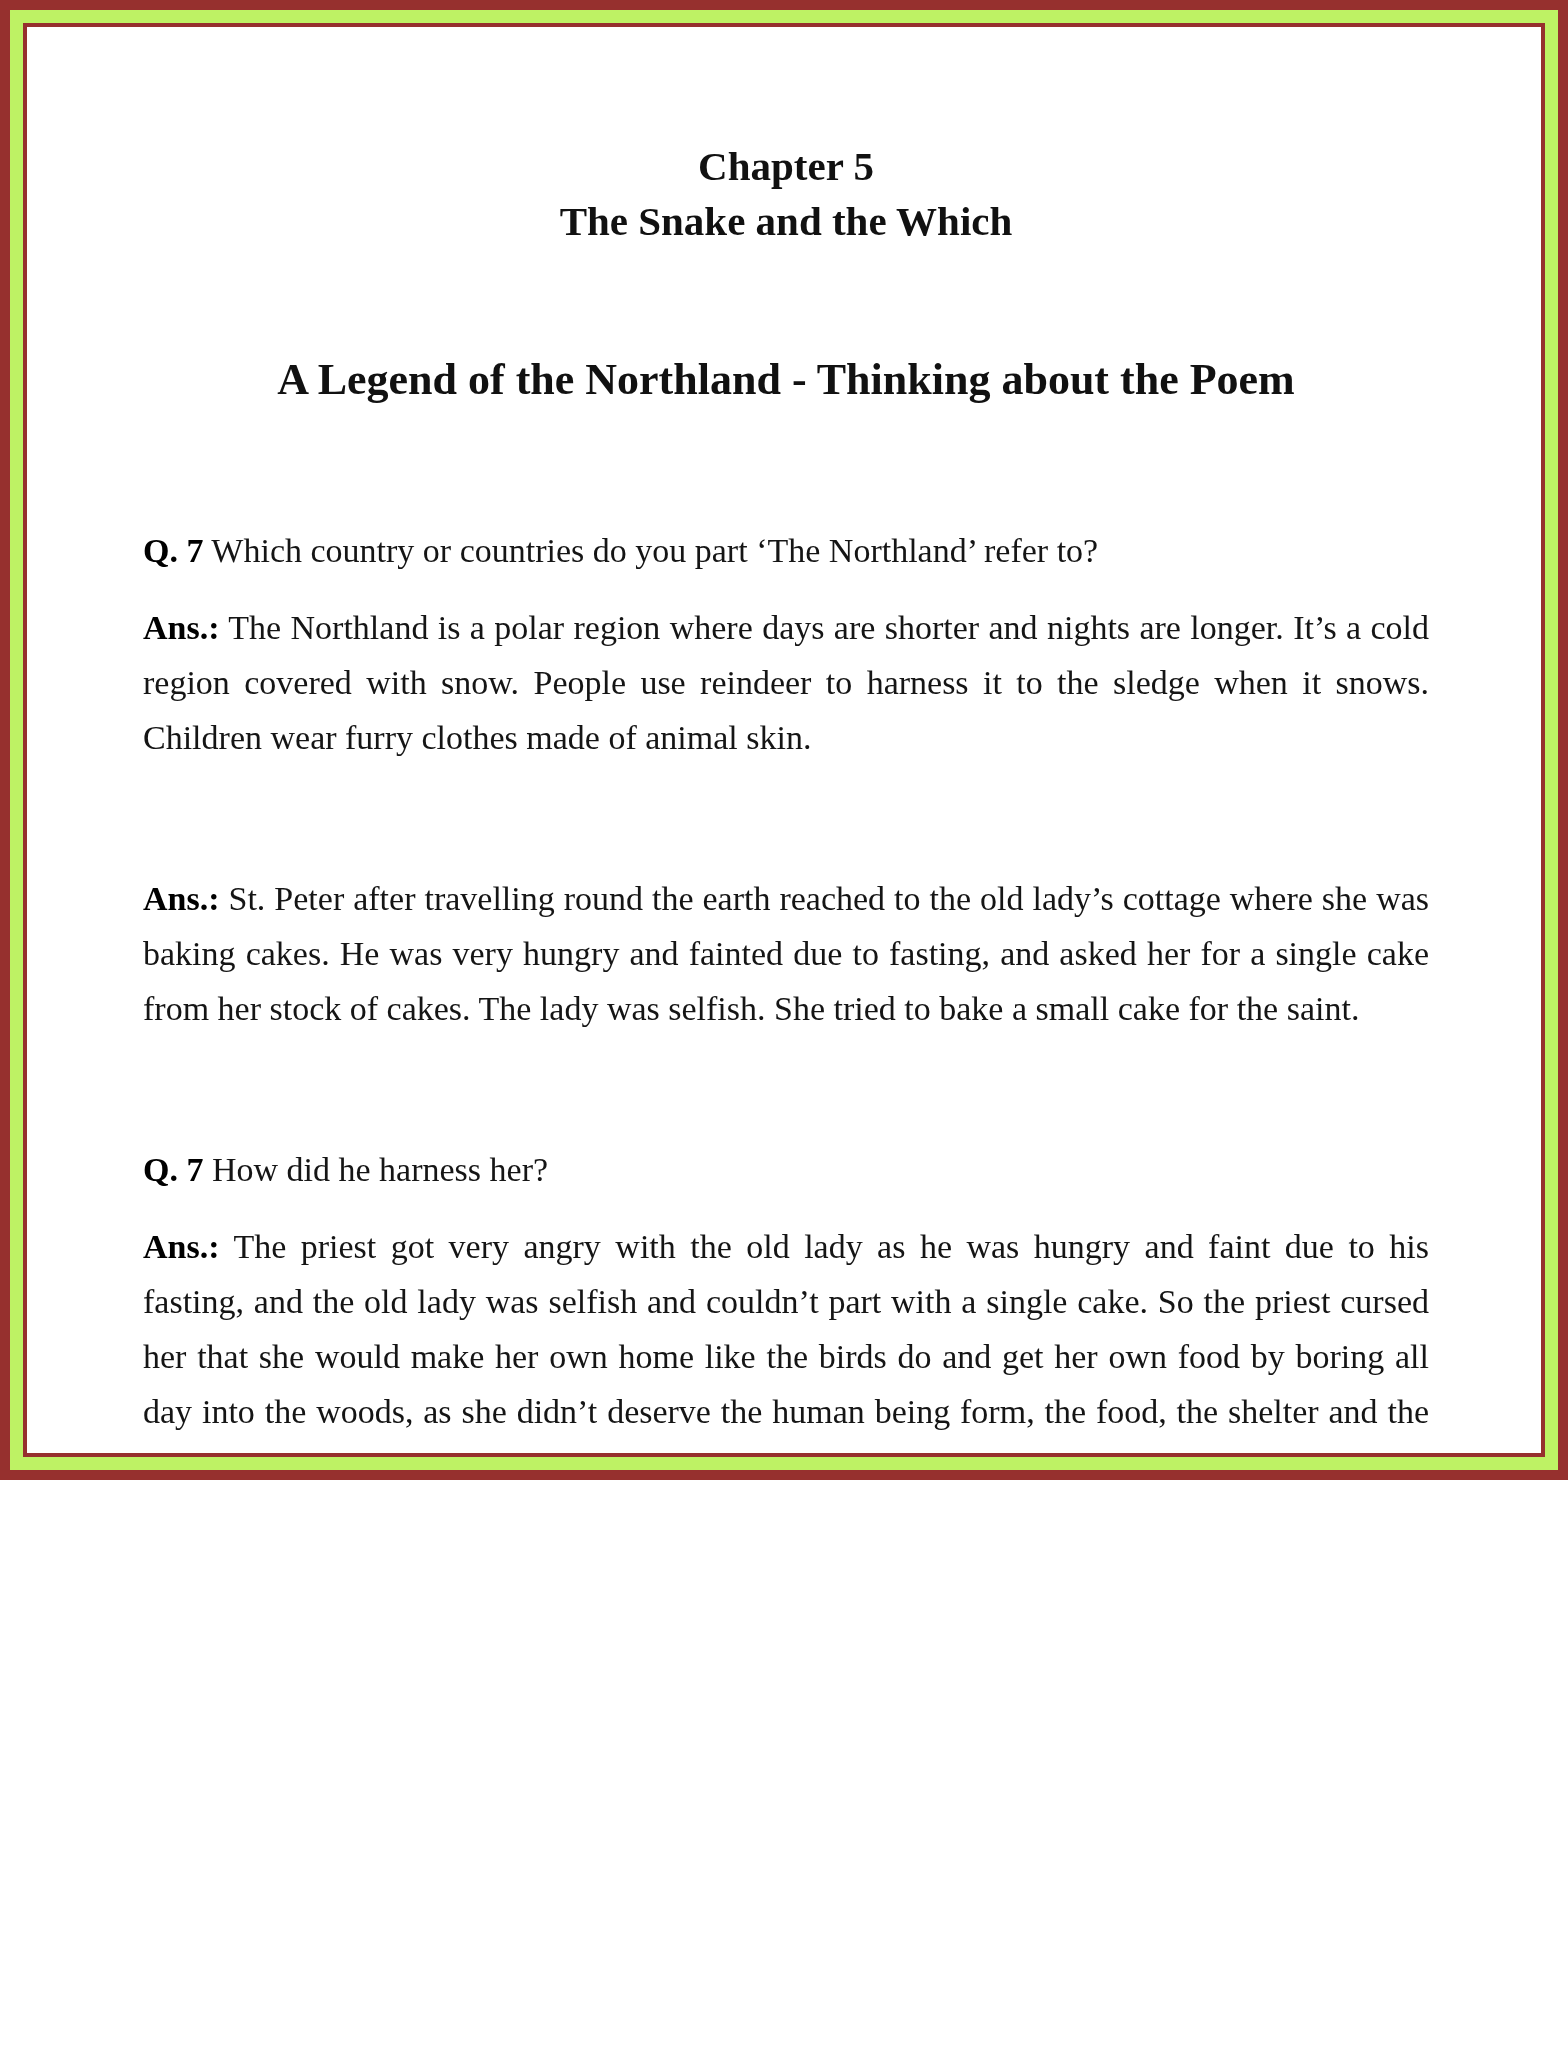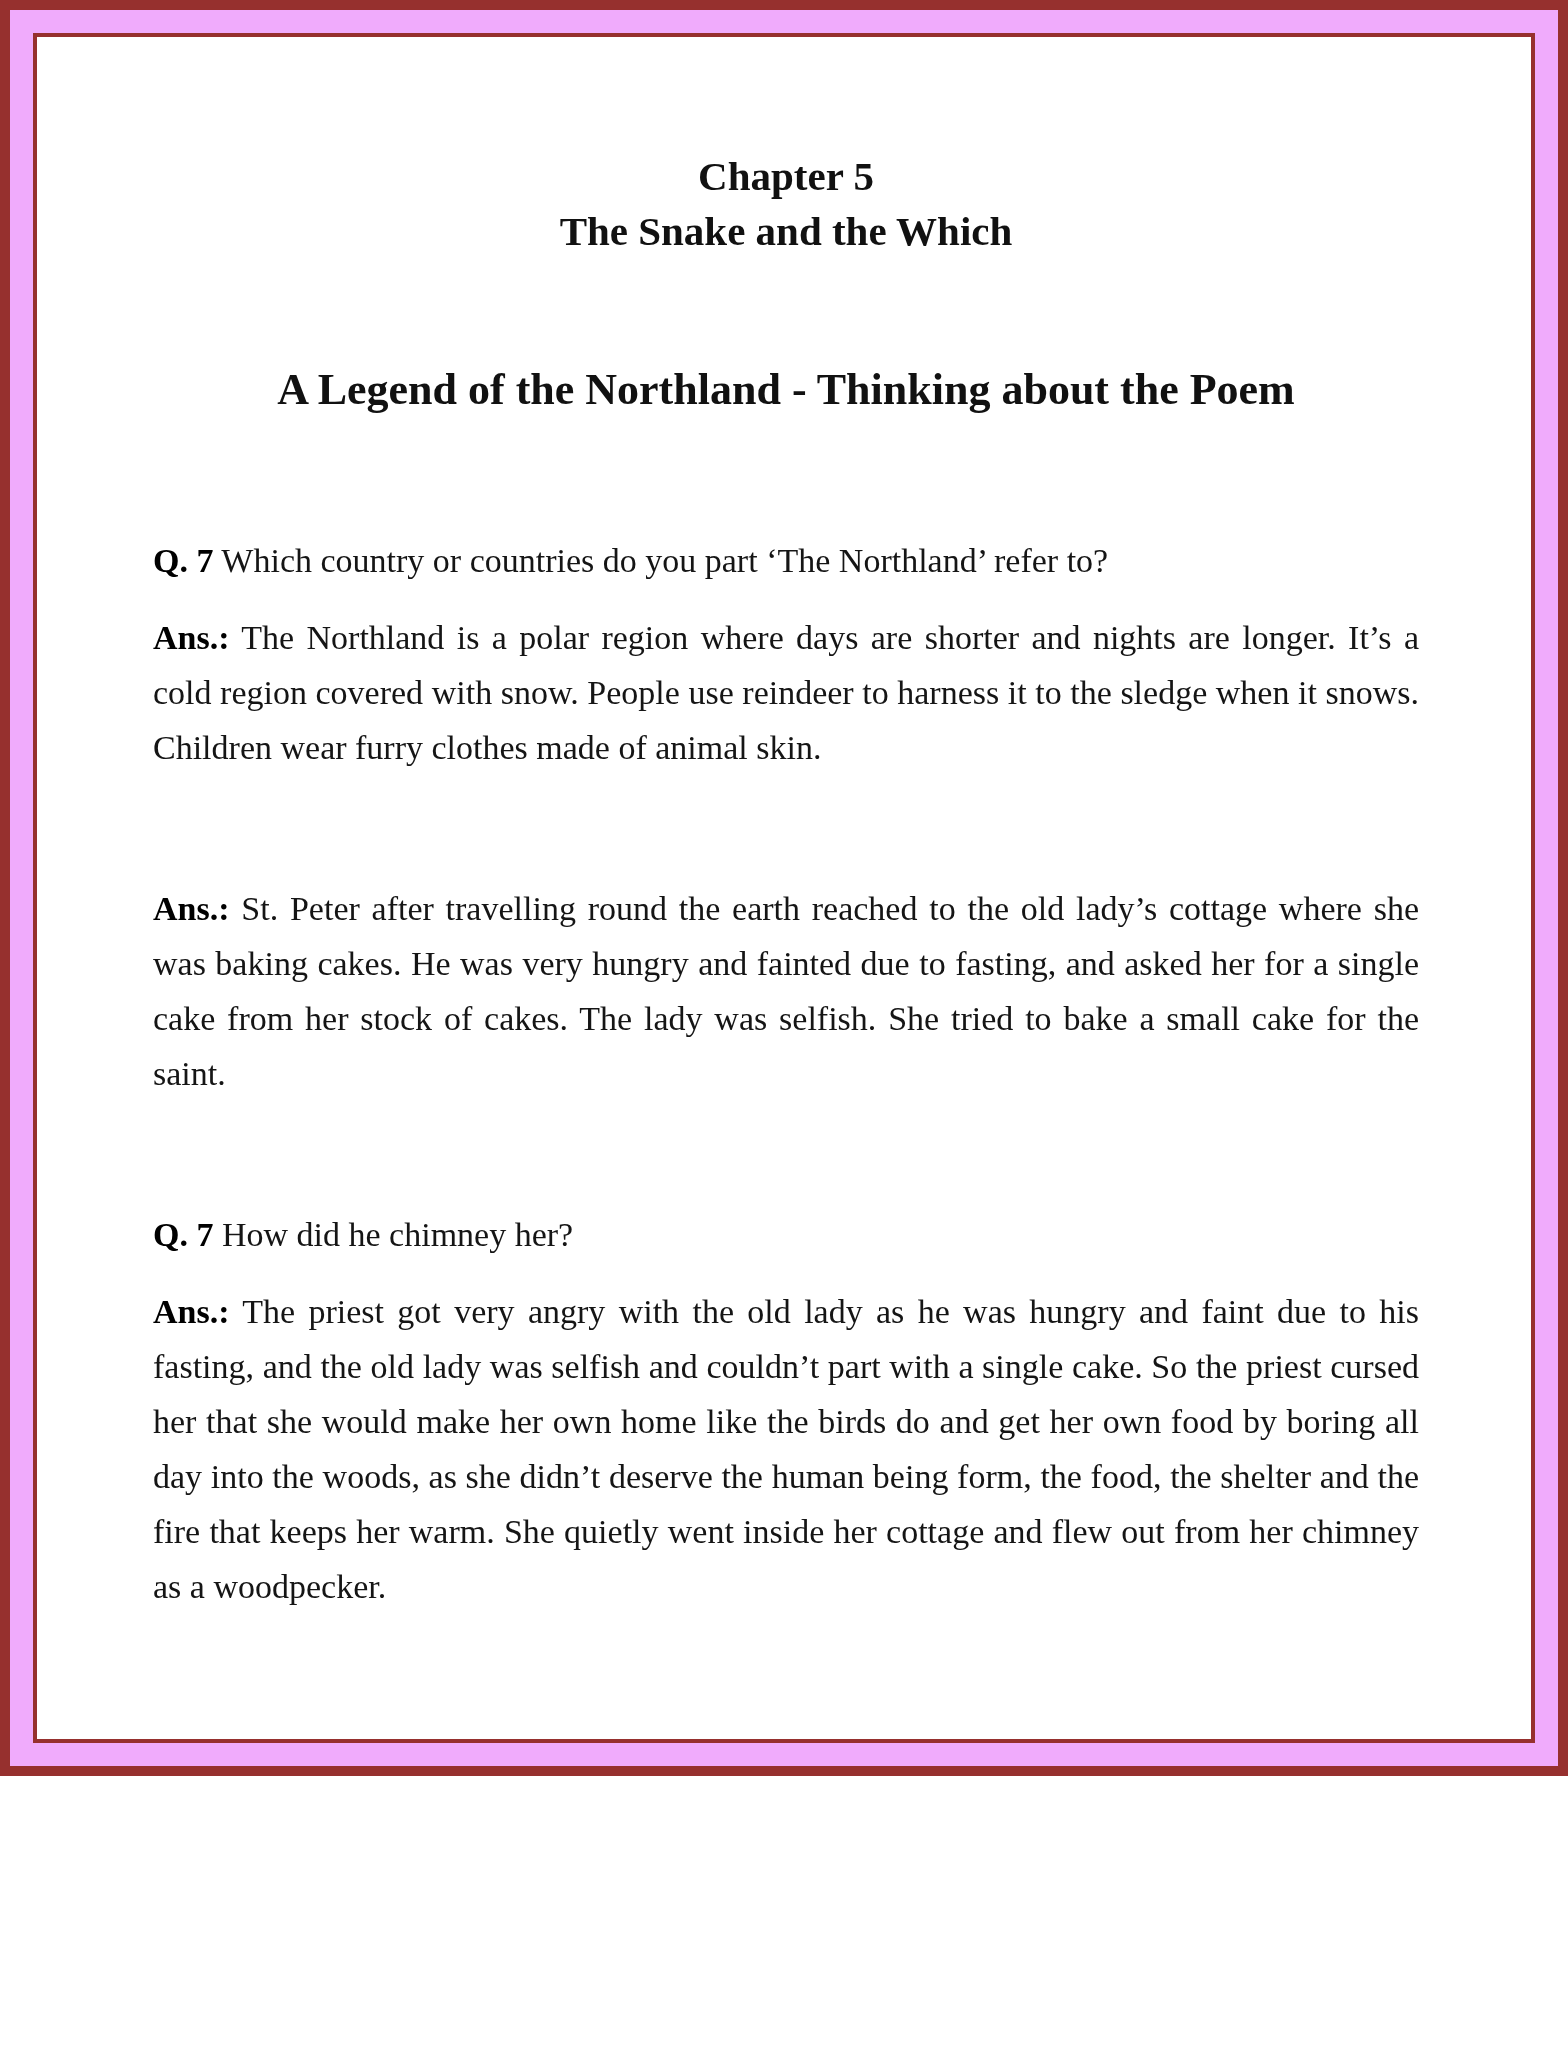--- a/index.html
+++ b/index.html
@@ -4,24 +4,24 @@
 <style>
   * { margin: 0; padding: 0; box-sizing: border-box; }
 
   html, body {
     background: #ffffff;
     font-family: "Liberation Serif", "DejaVu Serif", serif;
   }
 
   .page {
     width: 1568px;
-    height: 1776px;
-    background: #f0abfc;
+    height: 1480px;
+    background: #bef264;
     border: 10px solid #96302e;
-    padding: 23px;
+    padding: 13px;
   }
 
   .inner-frame {
     width: 100%;
     height: 100%;
     border: 4px solid #96302e;
     background: #ffffff;
     overflow: hidden;
   }
 
@@ -100,21 +100,21 @@
       <section class="qa-section">
         <p class="answer">
           <strong class="a-label">Ans.:</strong>
           <span>St. Peter after travelling round the earth reached to the old lady’s cottage where she was baking cakes. He was very hungry and fainted due to fasting, and asked her for a single cake from her stock of cakes. The lady was selfish. She tried to bake a small cake for the saint.</span>
         </p>
       </section>
 
       <section class="qa-section">
         <p class="question">
           <strong class="q-label">Q. 7</strong>
-          <span>How did he chimney her?</span>
+          <span>How did he harness her?</span>
         </p>
         <p class="answer">
           <strong class="a-label">Ans.:</strong>
           <span>The priest got very angry with the old lady as he was hungry and faint due to his fasting, and the old lady was selfish and couldn’t part with a single cake. So the priest cursed her that she would make her own home like the birds do and get her own food by boring all day into the woods, as she didn’t deserve the human being form, the food, the shelter and the fire that keeps her warm. She quietly went inside her cottage and flew out from her chimney as a woodpecker.</span>
         </p>
       </section>
 
     </div>
   </div>
 </div>

